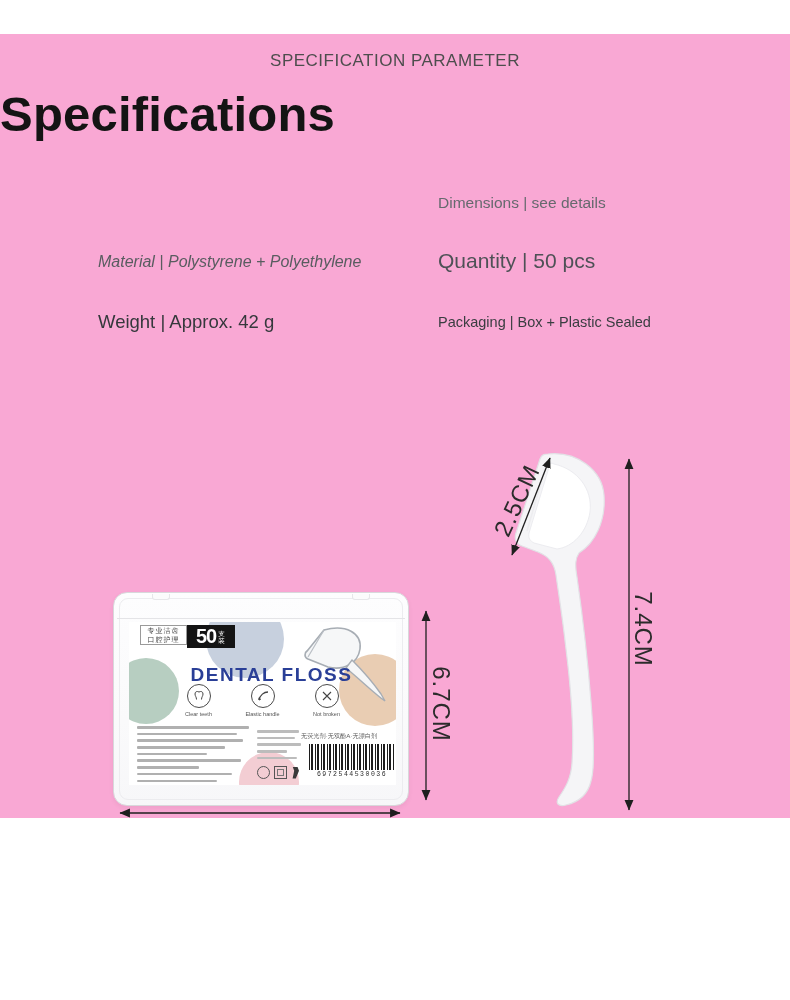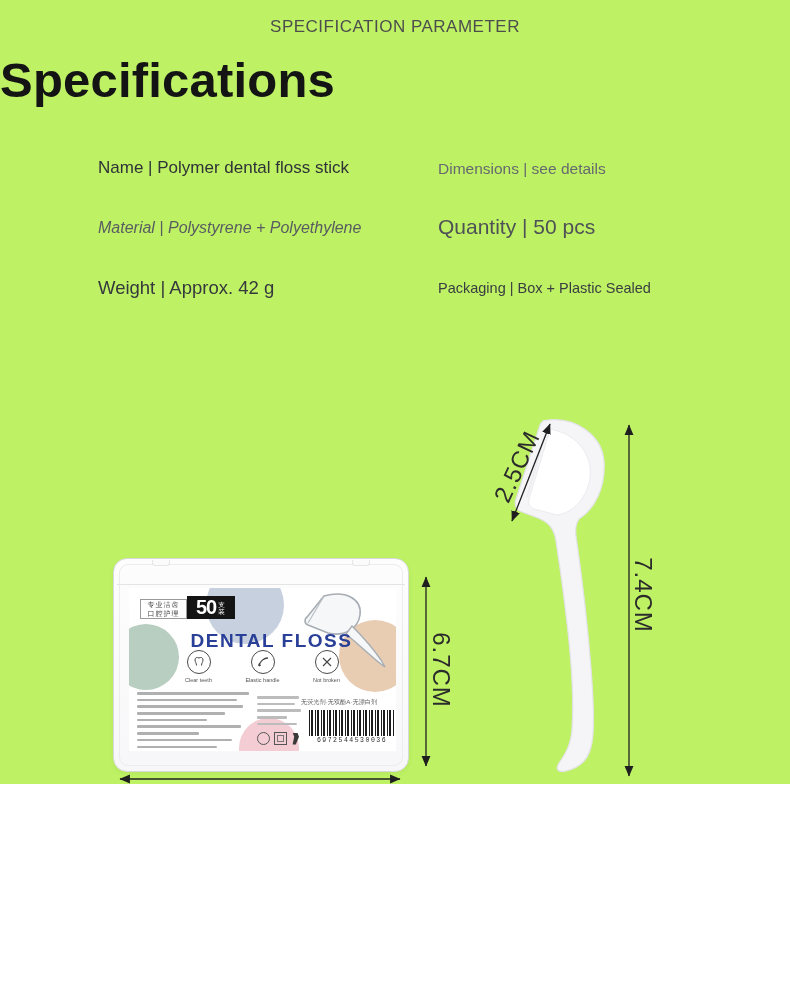--- a/index.html
+++ b/index.html
@@ -1,17 +1,17 @@
 <!DOCTYPE html>
 <html><head>
 <meta charset="utf-8">
 <style>
   html,body{margin:0;padding:0;background:#ffffff;}
-  .page{position:relative;width:790px;height:784px;background:#bef264;overflow:hidden;
-        font-family:"Liberation Sans",sans-serif;color:#222;}
+  .page{position:relative;width:790px;height:784px;background:#f9a8d4;overflow:hidden;
+        font-family:"Liberation Sans",sans-serif;color:#222;margin-top:34px;}
   .abs{position:absolute;}
 
   
   .eyebrow{left:0;top:17px;width:790px;text-align:center;font-size:17px;letter-spacing:.5px;color:#4d4d4d;}
   .big-title{left:0;top:52px;width:790px;text-align:left;font-size:49px;font-weight:bold;color:#141414;letter-spacing:.2px;}
 
   
   .spec{white-space:nowrap;}
   .r1l{left:98px;top:158px;font-size:17px;color:#2f3237;}
   .r1r{left:438px;top:160px;font-size:15.5px;color:#66696e;}
@@ -27,21 +27,21 @@
   .box-inner{left:5px;top:5px;right:5px;bottom:5px;border:1px solid #ececef;border-radius:9px;}
   .box-seam{left:3px;top:25px;right:3px;height:1px;background:#e4e4e7;}
   .box-notch{top:1px;width:16px;height:5px;border:1px solid #e6e6e9;border-top:none;border-radius:0 0 3px 3px;background:#fbfbfc;}
   .label{left:15px;top:29px;width:267px;height:163px;background:#ffffff;overflow:hidden;}
   .circle{border-radius:50%;}
   .c-blue{left:77px;top:-22px;width:78px;height:78px;}
   .c-green{left:-16px;top:36px;width:66px;height:66px;}
   .c-peach{left:210px;top:32px;width:72px;height:72px;}
   .c-pink{left:110px;top:130px;width:60px;height:60px;}
 
-  .badge{left:11px;top:3px;display:flex;align-items:flex-end;height:28px;}
+  .badge{left:11px;top:3px;display:flex;align-items:flex-start;height:28px;}
   .badge-white{width:45px;border:1px solid #9a9a9a;background:#fff;display:flex;flex-direction:column;
                justify-content:center;align-items:center;}
   .badge-white div{font-size:7px;line-height:9px;color:#444;letter-spacing:1px;white-space:nowrap;}
   .badge-black{width:48px;background:#141414;color:#fff;display:flex;align-items:center;justify-content:center;gap:2px;}
   .badge-count{font-size:20px;font-weight:bold;letter-spacing:-1px;}
   .badge-unit{width:8px;font-size:6.5px;line-height:7px;word-break:break-all;}
 
   .brand{left:0;top:42px;width:267px;text-align:center;font-size:19px;font-weight:bold;
          letter-spacing:1.5px;white-space:nowrap;padding-left:9px;}
   .features{left:0;top:62px;width:267px;display:flex;justify-content:center;gap:18px;}
@@ -78,21 +78,20 @@
   .tips{left:98px;top:965px;font-size:13.5px;color:#3c4043;white-space:nowrap;}
 </style>
 </head>
 <body>
 
 <div class="page">
 
   <div class="abs eyebrow">SPECIFICATION PARAMETER</div>
   <div class="abs big-title">Specifications</div>
 
-  <div class="abs spec r1l">Name | Polymer dental floss stick</div>
   <div class="abs spec r1r">Dimensions | see details</div>
   <div class="abs spec r2l">Material | Polystyrene + Polyethylene</div>
   <div class="abs spec r2r">Quantity | 50 pcs</div>
   <div class="abs spec r3l">Weight | Approx. 42 g</div>
   <div class="abs spec r3r">Packaging | Box + Plastic Sealed</div>
 
   <div class="abs box">
     <div class="abs box-inner"></div>
     <div class="abs box-seam"></div>
     <div class="abs box-notch" style="left:38px;"></div>

